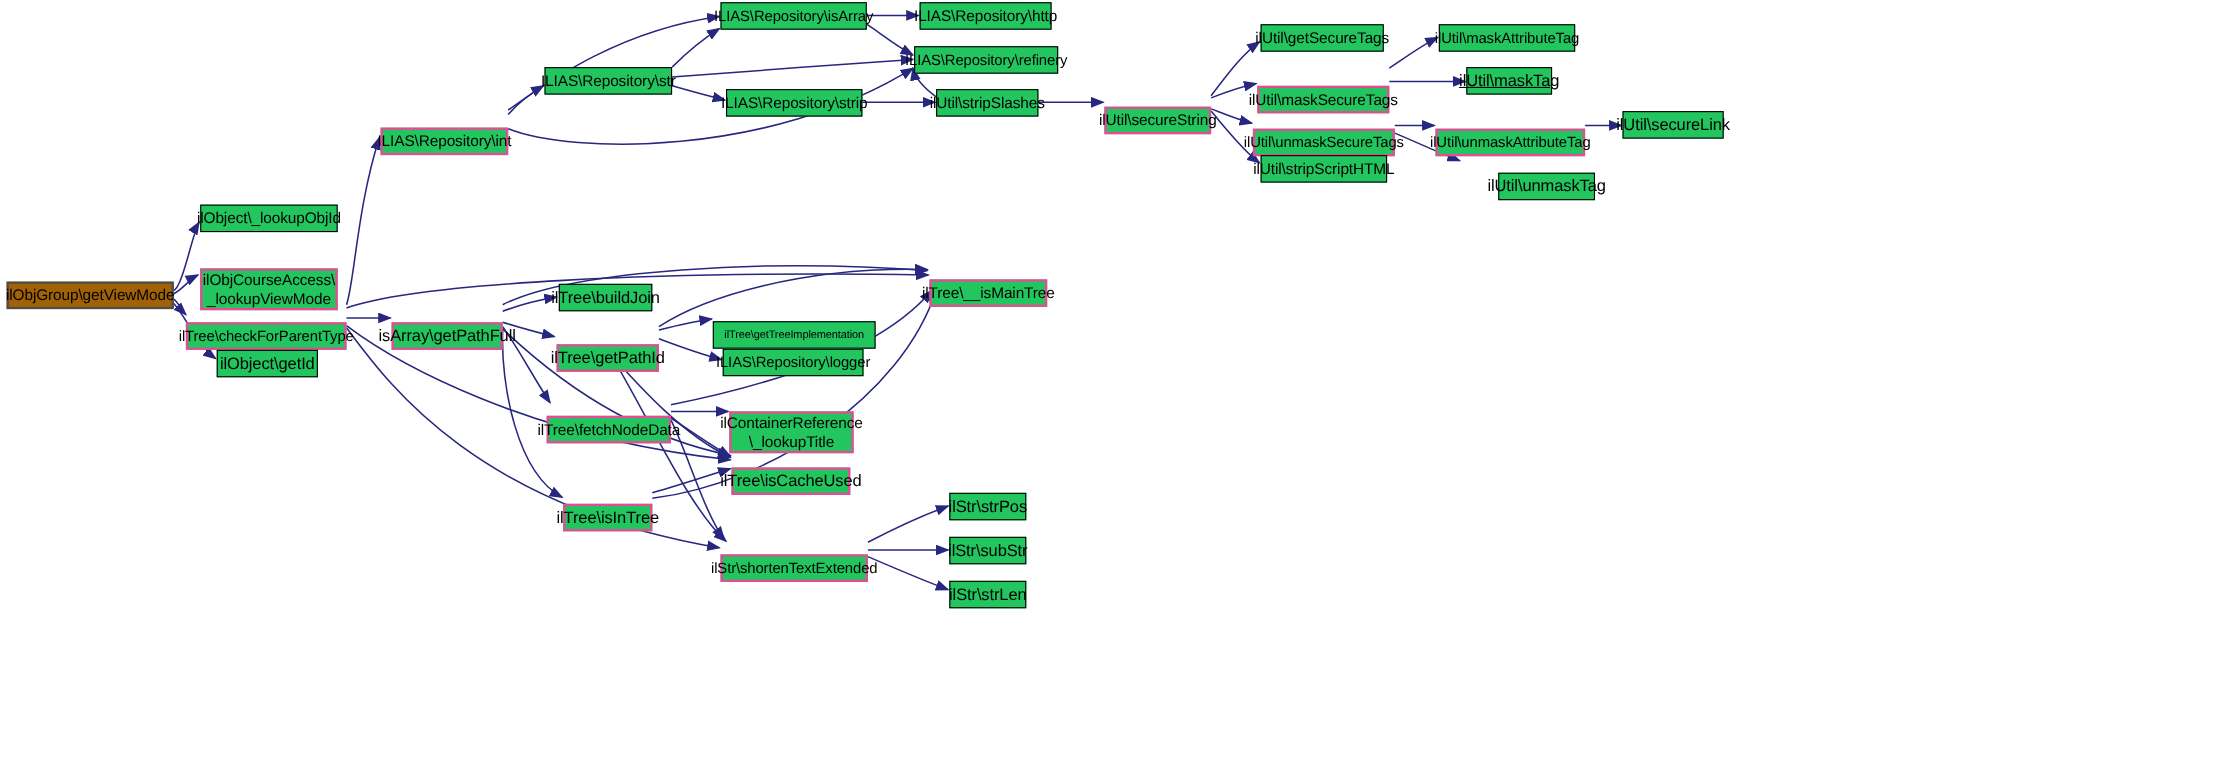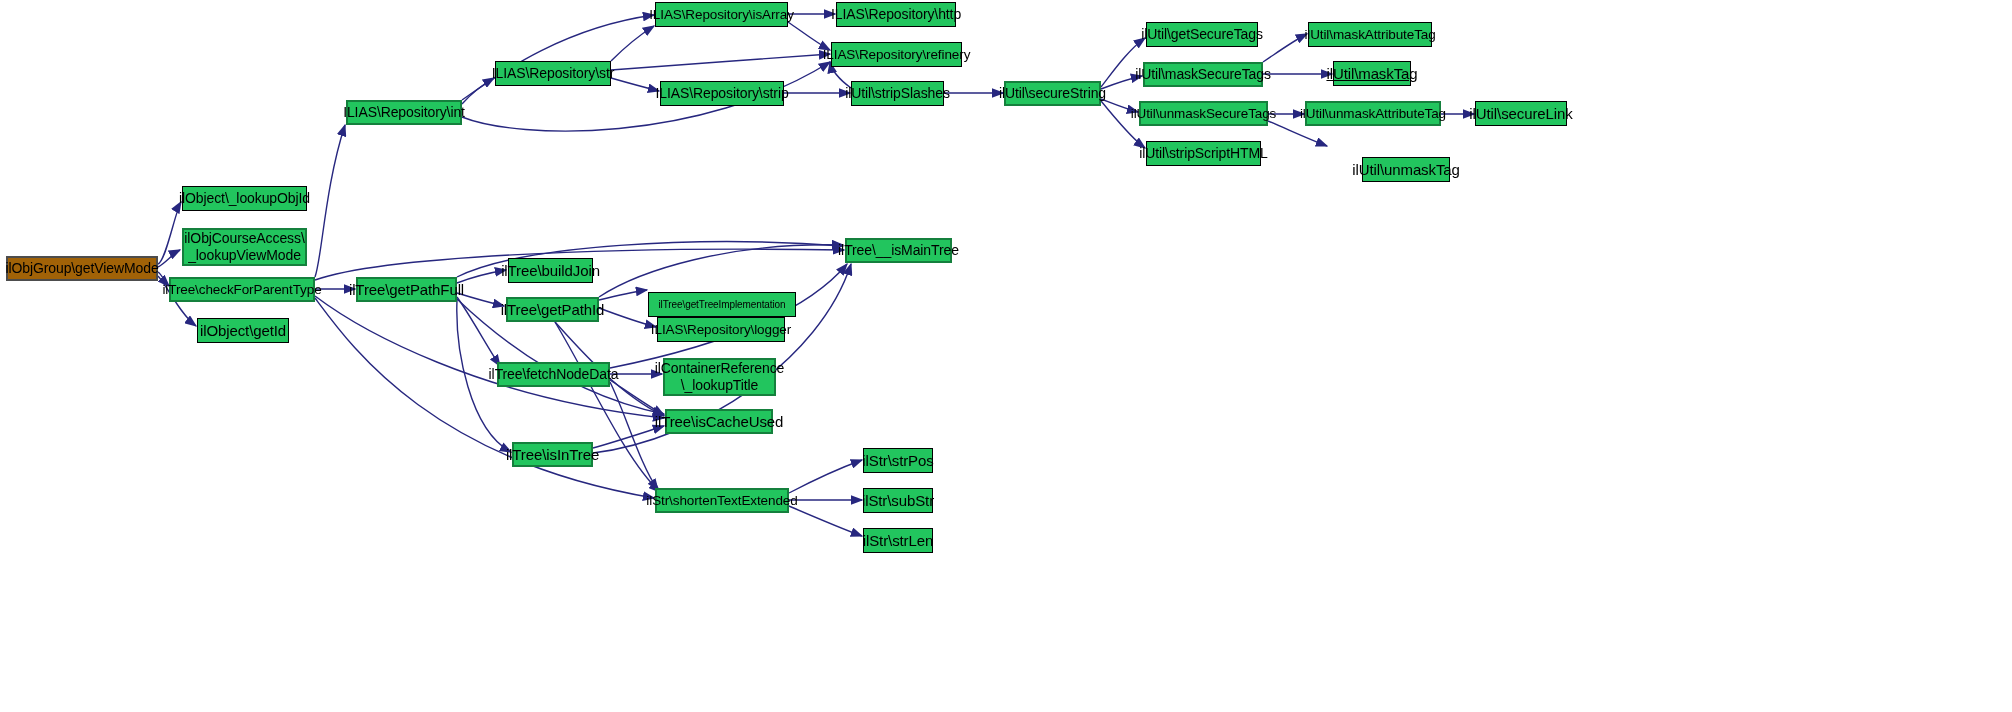--- a/index.html
+++ b/index.html
@@ -33,21 +33,22 @@
     background: #22c55e;
     border: 1px solid #000000;
     color: #000000;
     font-size: 15px;
     line-height: 17px;
     white-space: pre-line;
     letter-spacing: -0.1px;
     padding: 0 4px;
   }
   .node.thick {
-    border: 2px solid #15803d;
+    border: 2px solid #ec4899;
+    margin-top: 16px;
   }
   .node.current {
     background: #a16207;
     border: 2px solid #4d4d4d;
   }
 </style>
 </head>
 <body>
 
 <div id="graph-root">
@@ -126,21 +127,21 @@
       <div class="node thick" style="left: 1004px; top: 81px; width: 97px; height: 25px; font-size: 14px;">ilUtil\secureString</div>
       <div class="node" style="left: 1146px; top: 22px; width: 112px; height: 25px; font-size: 14px;">ilUtil\getSecureTags</div>
       <div class="node thick" style="left: 1143px; top: 62px; width: 120px; height: 25px; font-size: 14px;">ilUtil\maskSecureTags</div>
       <div class="node thick" style="left: 1139px; top: 101px; width: 129px; height: 25px; font-size: 13.5px;">ilUtil\unmaskSecureTags</div>
       <div class="node" style="left: 1146px; top: 141px; width: 115px; height: 25px; font-size: 14px;">ilUtil\stripScriptHTML</div>
       <div class="node" style="left: 1308px; top: 22px; width: 124px; height: 25px; font-size: 13.5px;">ilUtil\maskAttributeTag</div>
       <div class="node" style="left: 1333px; top: 61px; width: 78px; height: 25px; text-decoration: underline;">ilUtil\maskTag</div>
       <div class="node thick" style="left: 1305px; top: 101px; width: 136px; height: 25px; font-size: 13.5px;">ilUtil\unmaskAttributeTag</div>
       <div class="node" style="left: 1362px; top: 141px; width: 88px; height: 25px; margin-top: 16px;">ilUtil\unmaskTag</div>
       <div class="node" style="left: 1475px; top: 101px; width: 92px; height: 25px;">ilUtil\secureLink</div>
-      <div class="node thick" style="left: 356px; top: 277px; width: 101px; height: 25px;">ilTree\getPathFull</div>
+      <div class="node thick" style="left: 356px; top: 277px; width: 101px; height: 25px;">isArray\getPathFull</div>
       <div class="node" style="left: 508px; top: 258px; width: 85px; height: 25px;">ilTree\buildJoin</div>
       <div class="node thick" style="left: 506px; top: 297px; width: 93px; height: 25px;">ilTree\getPathId</div>
       <div class="node" style="left: 648px; top: 292px; width: 148px; height: 25px; font-size: 10px;">ilTree\getTreeImplementation</div>
       <div class="node" style="left: 657px; top: 317px; width: 128px; height: 25px; font-size: 13.5px;">ILIAS\Repository\logger</div>
       <div class="node thick" style="left: 497px; top: 362px; width: 113px; height: 25px; font-size: 14px;">ilTree\fetchNodeData</div>
       <div class="node thick" style="left: 663px; top: 358px; width: 113px; height: 38px; font-size: 14px;">ilContainerReference
 \_lookupTitle</div>
       <div class="node thick" style="left: 665px; top: 409px; width: 108px; height: 25px;">ilTree\isCacheUsed</div>
       <div class="node thick" style="left: 512px; top: 442px; width: 81px; height: 25px;">ilTree\isInTree</div>
       <div class="node thick" style="left: 655px; top: 488px; width: 134px; height: 25px; font-size: 13.5px;">ilStr\shortenTextExtended</div>

